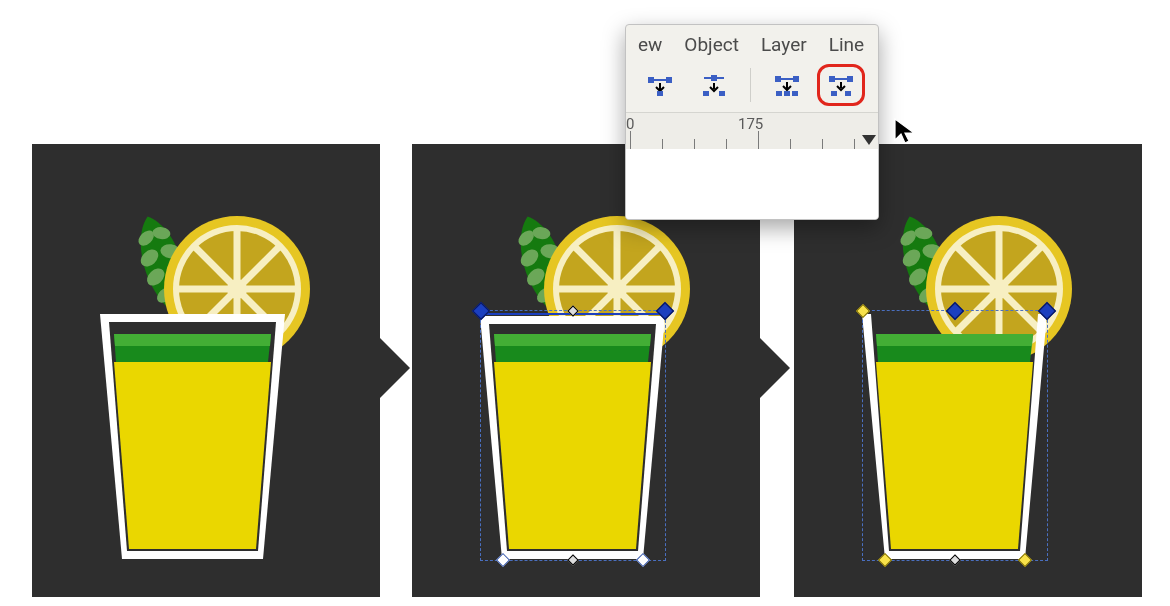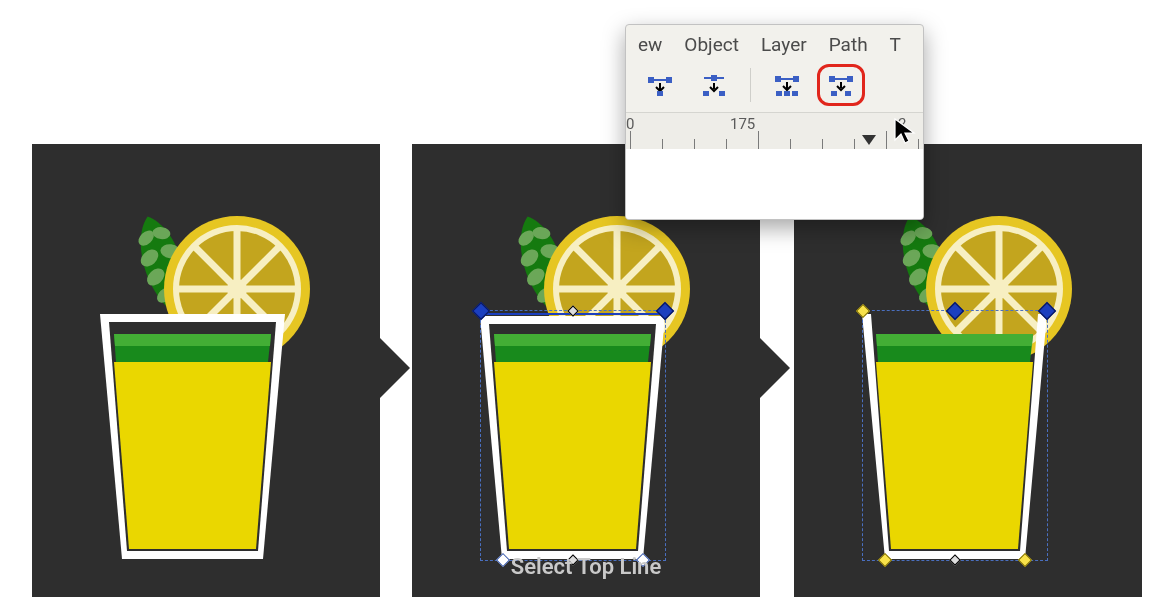--- a/index.html
+++ b/index.html
@@ -85,21 +85,21 @@
     background: #ddd;
     border-color:#000;
     width:8px; height:8px;
   }
 
   
   .uipanel {
     position: absolute;
     left: 625px;
     top: 24px;
-    width: 299px;
+    width: 254px;
     background: #f2f1ec;
     border: 1px solid #c2c2c2;
     box-shadow: 0 8px 22px rgba(0,0,0,0.35);
     border-radius: 4px;
     overflow: hidden;
   }
   .menubar {
     display: flex;
     padding: 8px 12px 4px;
     gap: 22px;
@@ -247,21 +247,20 @@
 
     <div class="bbox" style="left:18px; top:106px; width:186px; height:251px;">
       <div class="n sel" style="left:0%; top:0%;"></div>
       <div class="n sel" style="left:100%; top:0%;"></div>
       <div class="n seg" style="left:50%; top:0%;"></div>
       <div class="n" style="left:12%; top:100%;"></div>
       <div class="n" style="left:88%; top:100%;"></div>
       <div class="n seg" style="left:50%; top:100%;"></div>
     </div>
   </div>
-  <div class="caption">Select Top Line</div>
 </div>
 
 <div class="arrow arrow2"></div>
 
 <div class="panel panel3">
   <div class="scene">
     <div class="mint">
       <svg viewBox="0 0 72 110">
         <path d="M36 2 C60 20 62 80 36 108 C10 80 12 20 36 2 Z" fill="#157a0f"></path>
         <g fill="#6ba758">
@@ -308,21 +307,21 @@
       <div class="n" style="left:88%; top:100%; background:#f8e24a; border-color:#7a6a00;"></div>
     </div>
   </div>
 </div>
 
 <div class="uipanel">
   <div class="menubar">
     <span>ew</span>
     <span>Object</span>
     <span>Layer</span>
-    <span>Path</span>
+    <span>Line</span>
     <span>T</span>
   </div>
   <div class="toolbar">
     <div class="tbtn">
       <svg viewBox="0 0 28 24">
           <g fill="#3b5fc4">
             <rect x="2" y="4" width="6" height="6"></rect>
             <rect x="20" y="4" width="6" height="6"></rect>
           </g>
           <line x1="8" y1="7" x2="20" y2="7" stroke="#3b5fc4" stroke-width="2"></line>
@@ -372,21 +371,21 @@
           <path d="M10 13 L14 17 L18 13" fill="none" stroke="#000" stroke-width="2"></path>
           <g fill="#3b5fc4">
             <rect x="4" y="18" width="6" height="5"></rect>
             <rect x="18" y="18" width="6" height="5"></rect>
           </g>
         </svg>
     </div>
   </div>
   <div class="ruler">
     <span class="lbl" style="left:6px;">0</span>
-    <span class="lbl" style="left:110px;">175</span>
+    <span class="lbl" style="left:118px;">175</span>
     <span class="lbl" style="left:278px;">2</span>
     <div class="tick" style="left:4px; height:18px;"></div>
     <div class="tick" style="left:36px; height:10px;"></div>
     <div class="tick" style="left:68px; height:10px;"></div>
     <div class="tick" style="left:100px; height:10px;"></div>
     <div class="tick" style="left:132px; height:18px;"></div>
     <div class="tick" style="left:164px; height:10px;"></div>
     <div class="tick" style="left:196px; height:10px;"></div>
     <div class="tick" style="left:228px; height:10px;"></div>
     <div class="tick" style="left:260px; height:18px;"></div>

